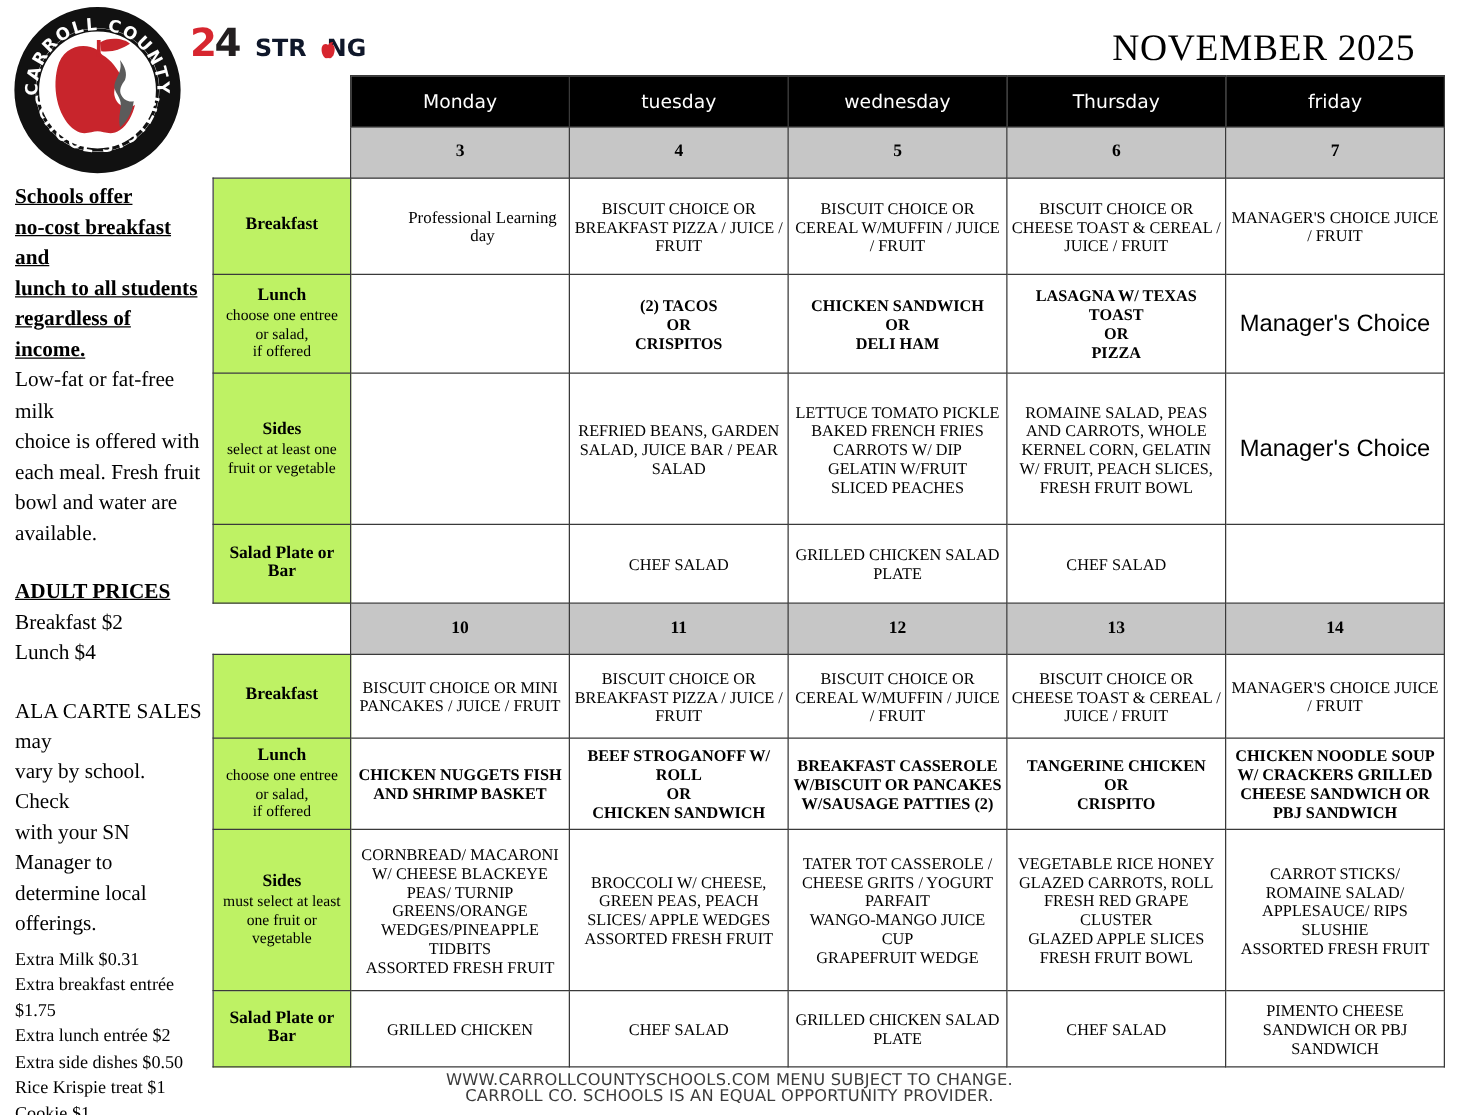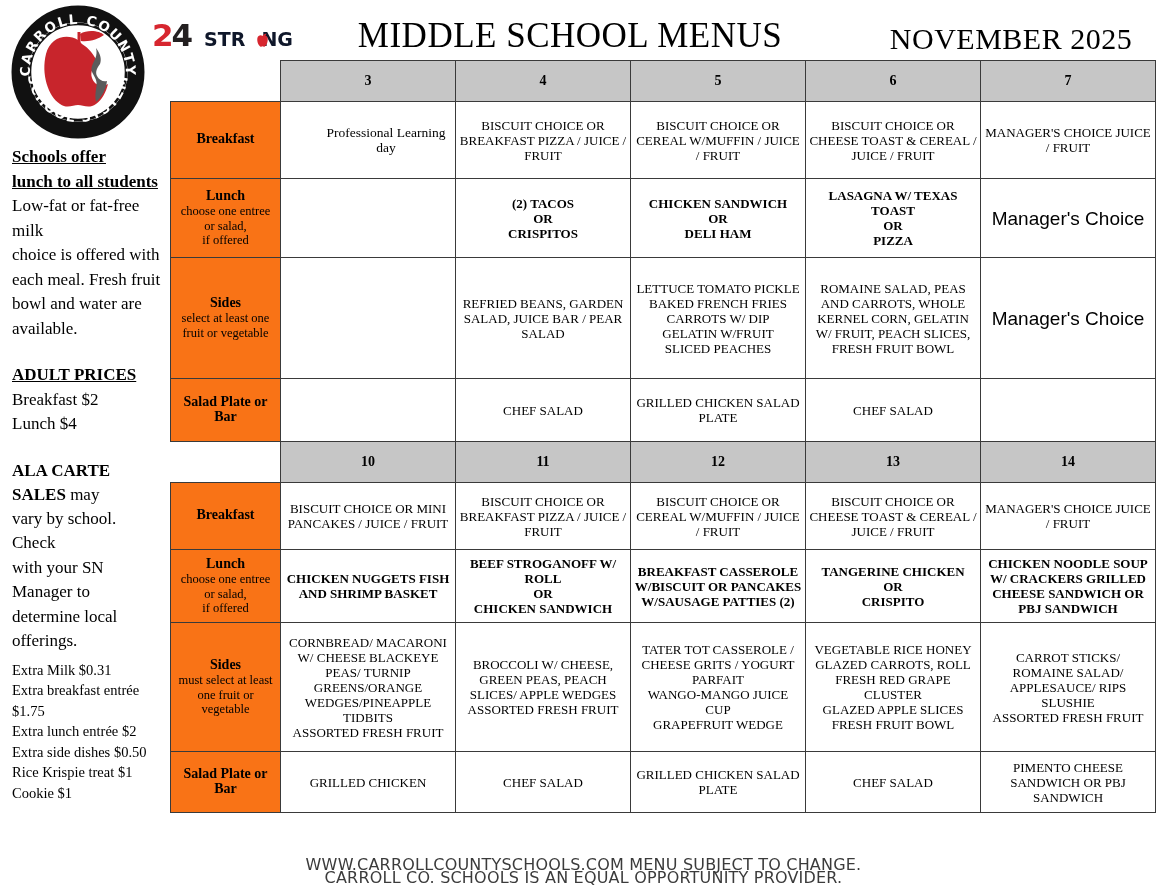--- a/index.html
+++ b/index.html
@@ -43,21 +43,21 @@
     font-family:"Liberation Serif", serif;
     font-size:30px;letter-spacing:0.5px;white-space:nowrap;
   }
   
   .sidebar{position:absolute;left:12px;top:145px;width:152px;}
   .sb-b{font-weight:bold;font-size:17px;line-height:24.5px;text-decoration:underline;}
   .sb-n{font-size:17px;line-height:24.5px;}
   .sb-gap{height:22px;}
   .sb-sm{font-size:14.5px;line-height:20.5px;}
   .sb-inline{font-size:17px;line-height:24px;}
-  .sb-inline b{font-weight:bold;margin-top:28px;}
+  .sb-inline b{font-weight:normal;margin-top:28px;}
   
   .cal{position:absolute;left:170px;top:60px;width:986px;}
   table.grid{border-collapse:collapse;table-layout:fixed;width:986px;}
   table.grid td{
     border:1px solid #3a3a3a;
     vertical-align:middle;
     text-align:center;
     padding:2px 3px;
   }
   col.lab{width:110px;}
@@ -71,21 +71,21 @@
   }
   .dayhead td.blank{background:#fff;border:none;}
   
   .daterow td{
     background:#c6c6c6;
     font-weight:bold;font-size:14px;height:36px;
   }
   .daterow td.blank2{background:#fff;border:none;}
   
   td.rowlab{
-    background:#f97316;
+    background:#bef264;
     font-size:12.5px;line-height:14.5px;
   }
   td.rowlab .lab-title{font-weight:bold;font-size:14px;display:block;margin-bottom:1px;}
   td.rowlab .lab-sub{font-weight:normal;font-size:12.5px;display:block;line-height:14.5px;}
   
   td.cell{font-size:13px;line-height:15px;}
   td.cell.bold{font-weight:bold;}
   td.cell.plain{font-size:13.5px;font-weight:normal;padding-left:39px;}
   td.cell.mgr{
     font-family:"Liberation Sans", sans-serif;
@@ -99,21 +99,21 @@
   tr.r-sides td{height:116px;}
   tr.r-salad td{height:58px;}
   tr.r-breakfast2 td{height:62px;}
   tr.r-lunch2 td{height:68px;}
   tr.r-sides2 td{height:124px;}
   tr.r-salad2 td{height:56px;}
   
   .footer{
     position:absolute;left:0;top:858px;width:1167px;text-align:center;
     font-family:"DejaVu Sans", sans-serif;
-    font-size:16px;line-height:13px;color:#3b3b3b;letter-spacing:0.2px;
+    font-size:13px;line-height:13px;color:#3b3b3b;letter-spacing:0.2px;
   }
 </style>
 </head>
 <body>
 
 <div class="header">
 
   <div class="seal">
     <svg viewBox="0 0 136 136" width="136" height="136">
       <defs>
@@ -153,27 +153,28 @@
     <div class="strong"><span>STR</span><span style="visibility:hidden">O</span><span>NG</span></div>
     <div class="apple-o">
       <svg viewBox="0 0 13 14" width="13" height="14">
         <path d="M6.5 3 C5 1.6, 2 2.2, 1.4 5 C0.8 8.3, 2.2 12, 4.2 13.4 C5.2 14, 5.9 13.3, 6.5 13.3
                  C7.1 13.3, 7.8 14, 8.8 13.4 C10.8 12, 12.2 8.3, 11.6 5 C11 2.2, 8 1.6, 6.5 3 Z" fill="#d7262f"></path>
         <path d="M6.7 2.6 C7.6 1.2, 9.2 0.6, 10.4 0.7 C10.2 2.1, 9 3.1, 7.4 3.2 Z" fill="#d7262f"></path>
       </svg>
     </div>
   </div>
 
-  <div class="title">MIDDLE SCHOOL MENUS</div>
   <div class="month">NOVEMBER  2025</div>
 </div>
 
 <div class="sidebar">
   <div class="sb-b">Schools offer</div>
+  <div class="sb-b">no-cost breakfast and</div>
   <div class="sb-b">lunch to all students</div>
+  <div class="sb-b">regardless of income.</div>
   <div class="sb-n">Low-fat or fat-free milk</div>
   <div class="sb-n">choice is offered with</div>
   <div class="sb-n">each meal. Fresh fruit</div>
   <div class="sb-n">bowl and water are</div>
   <div class="sb-n">available.</div>
 
   <div class="sb-gap"></div>
 
   <div class="sb-b">ADULT PRICES</div>
   <div class="sb-n">Breakfast $2</div>
@@ -203,20 +204,28 @@
     <colgroup>
       <col class="lab">
         <col class="day">
         <col class="day">
         <col class="day">
         <col class="day">
         <col class="day">
     </colgroup>
     <tbody>
 
+      <tr class="dayhead">
+        <td class="blank"></td>
+        <td>Monday</td>
+        <td>tuesday</td>
+        <td>wednesday</td>
+        <td>Thursday</td>
+        <td>friday</td>
+      </tr>
 
       <tr class="daterow">
         <td class="blank2"></td>
         <td>3</td>
         <td>4</td>
         <td>5</td>
         <td>6</td>
         <td>7</td>
       </tr>
 

